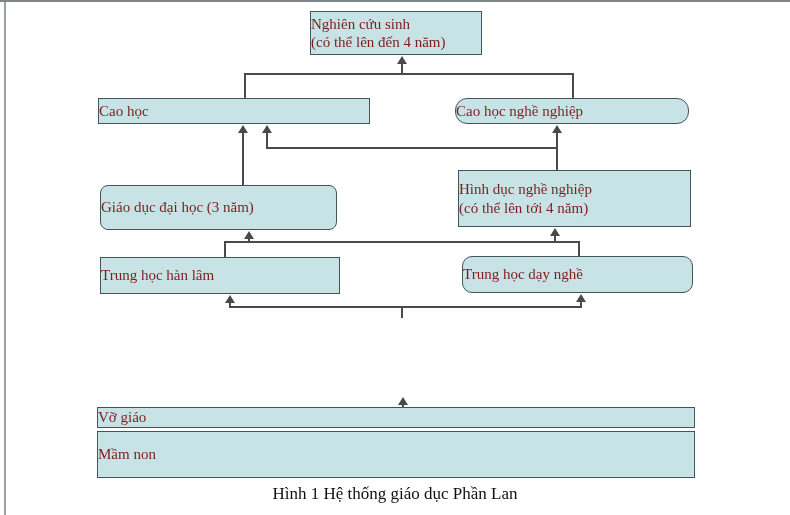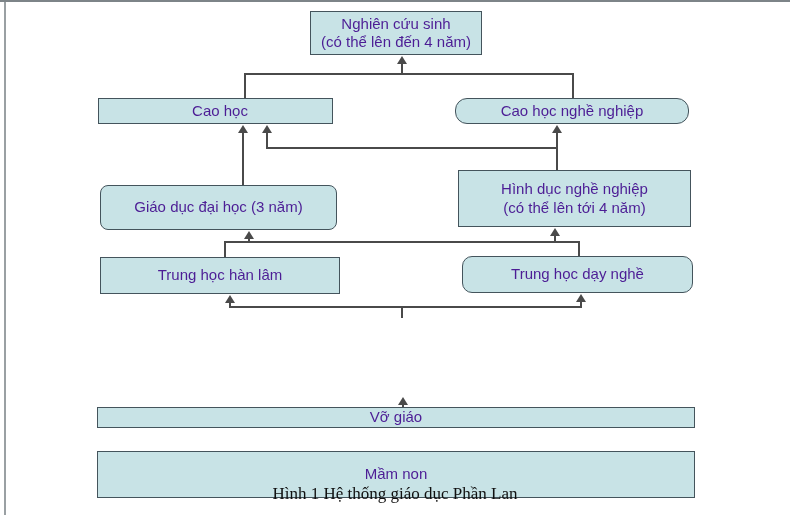--- a/index.html
+++ b/index.html
@@ -4,33 +4,33 @@
 <style>
   html,body{margin:0;padding:0;background:#fff;}
   #page{position:relative;width:790px;height:515px;background:#ffffff;overflow:hidden;
         font-family:"Liberation Sans",sans-serif;}
   
   .top-rule{position:absolute;left:0;top:0;width:790px;height:2px;background:#7d8488;}
   .left-rule{position:absolute;left:4px;top:2px;width:2px;height:513px;background:#9aa0a3;}
 
   
   .box{position:absolute;box-sizing:border-box;background:#c8e3e6;border:1.5px solid #44545c;
-       display:flex;flex-direction:column;align-items:center;justify-content:center;
-       color:#4c1d95;font-size:15px;line-height:1.22;text-align:center;}
+       display:flex;flex-direction:column;align-items:flex-start;justify-content:center;
+       color:#7f1d1d;font-size:15px;line-height:1.22;text-align:center;font-family:Liberation Serif, serif;}
   .box .bl{white-space:nowrap;}
   .b-phd{left:310px;top:11px;width:172px;height:44px;}
-  .b-caohoc{left:98px;top:98px;width:235px;height:26px;padding-left:9px;}
+  .b-caohoc{left:98px;top:98px;width:272px;height:26px;}
   .b-caohocnghe{left:455px;top:98px;width:234px;height:26px;border-radius:12px;}
   .b-daihoc{left:100px;top:185px;width:237px;height:45px;border-radius:8px;}
   .b-nghenghiep{left:458px;top:170px;width:233px;height:57px;}
   .b-hanlam{left:100px;top:257px;width:240px;height:37px;}
   .b-daynghe{left:462px;top:256px;width:231px;height:37px;border-radius:10px;}
   .b-coban{left:97px;top:318px;width:598px;height:78px;}
   .b-volong{left:97px;top:407px;width:598px;height:21px;}
-  .b-mamnon{left:97px;top:431px;width:598px;height:47px;margin-top:20px;}
+  .b-mamnon{left:97px;top:431px;width:598px;height:47px;}
 
   
   .ln{position:absolute;background:#4a4a4a;}
   .ah{position:absolute;width:0;height:0;border-left:5px solid transparent;
       border-right:5px solid transparent;border-bottom:8px solid #4a4a4a;}
   
   .a-ah1{left:397px;top:56px;}  .a-v1{left:401px;top:63px;width:2px;height:12px;}
   .a-h {left:244px;top:73px;width:330px;height:2px;}
   .a-v2{left:244px;top:73px;width:2px;height:25px;}
   .a-v3{left:572px;top:73px;width:2px;height:25px;}

